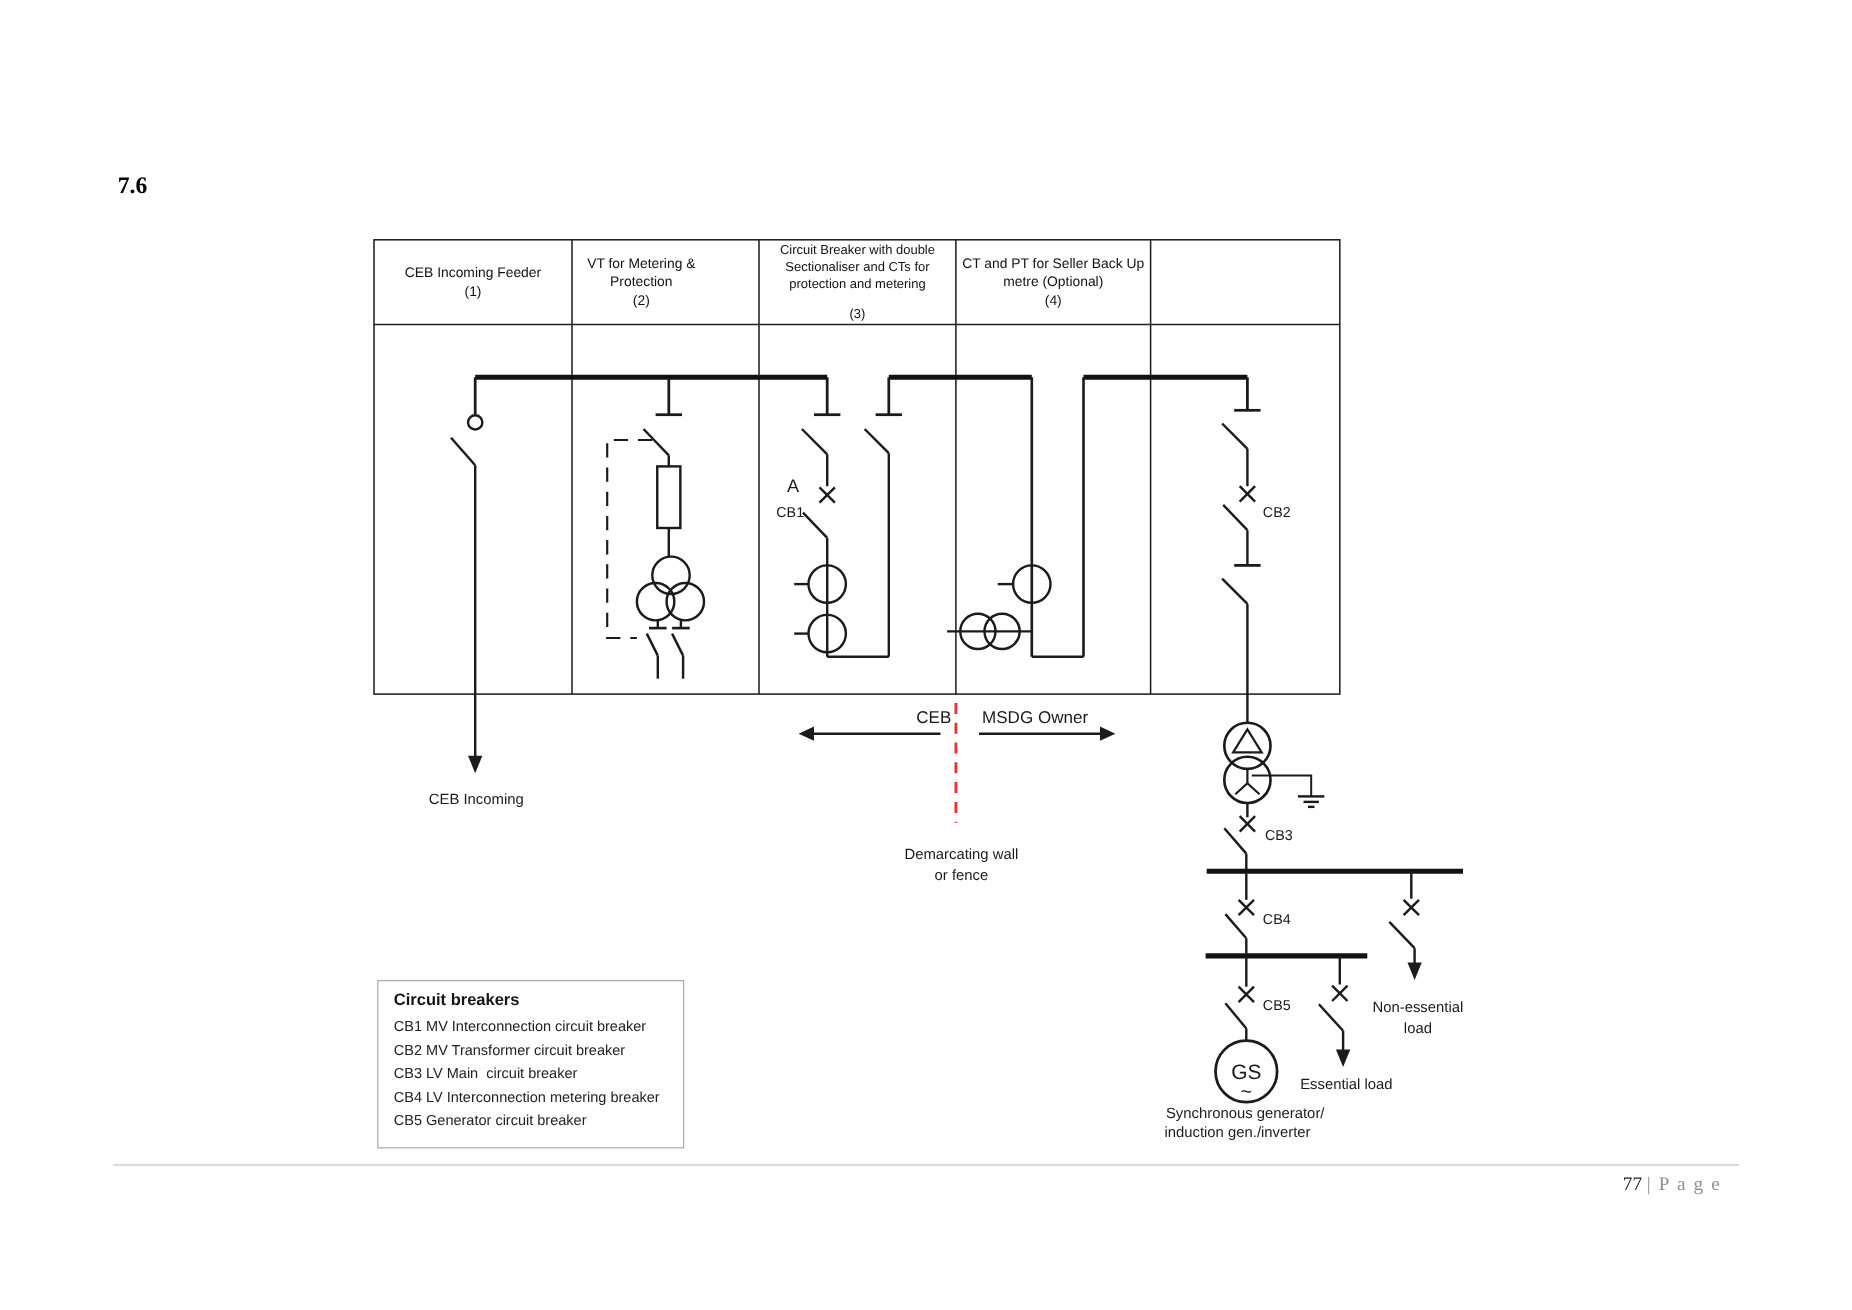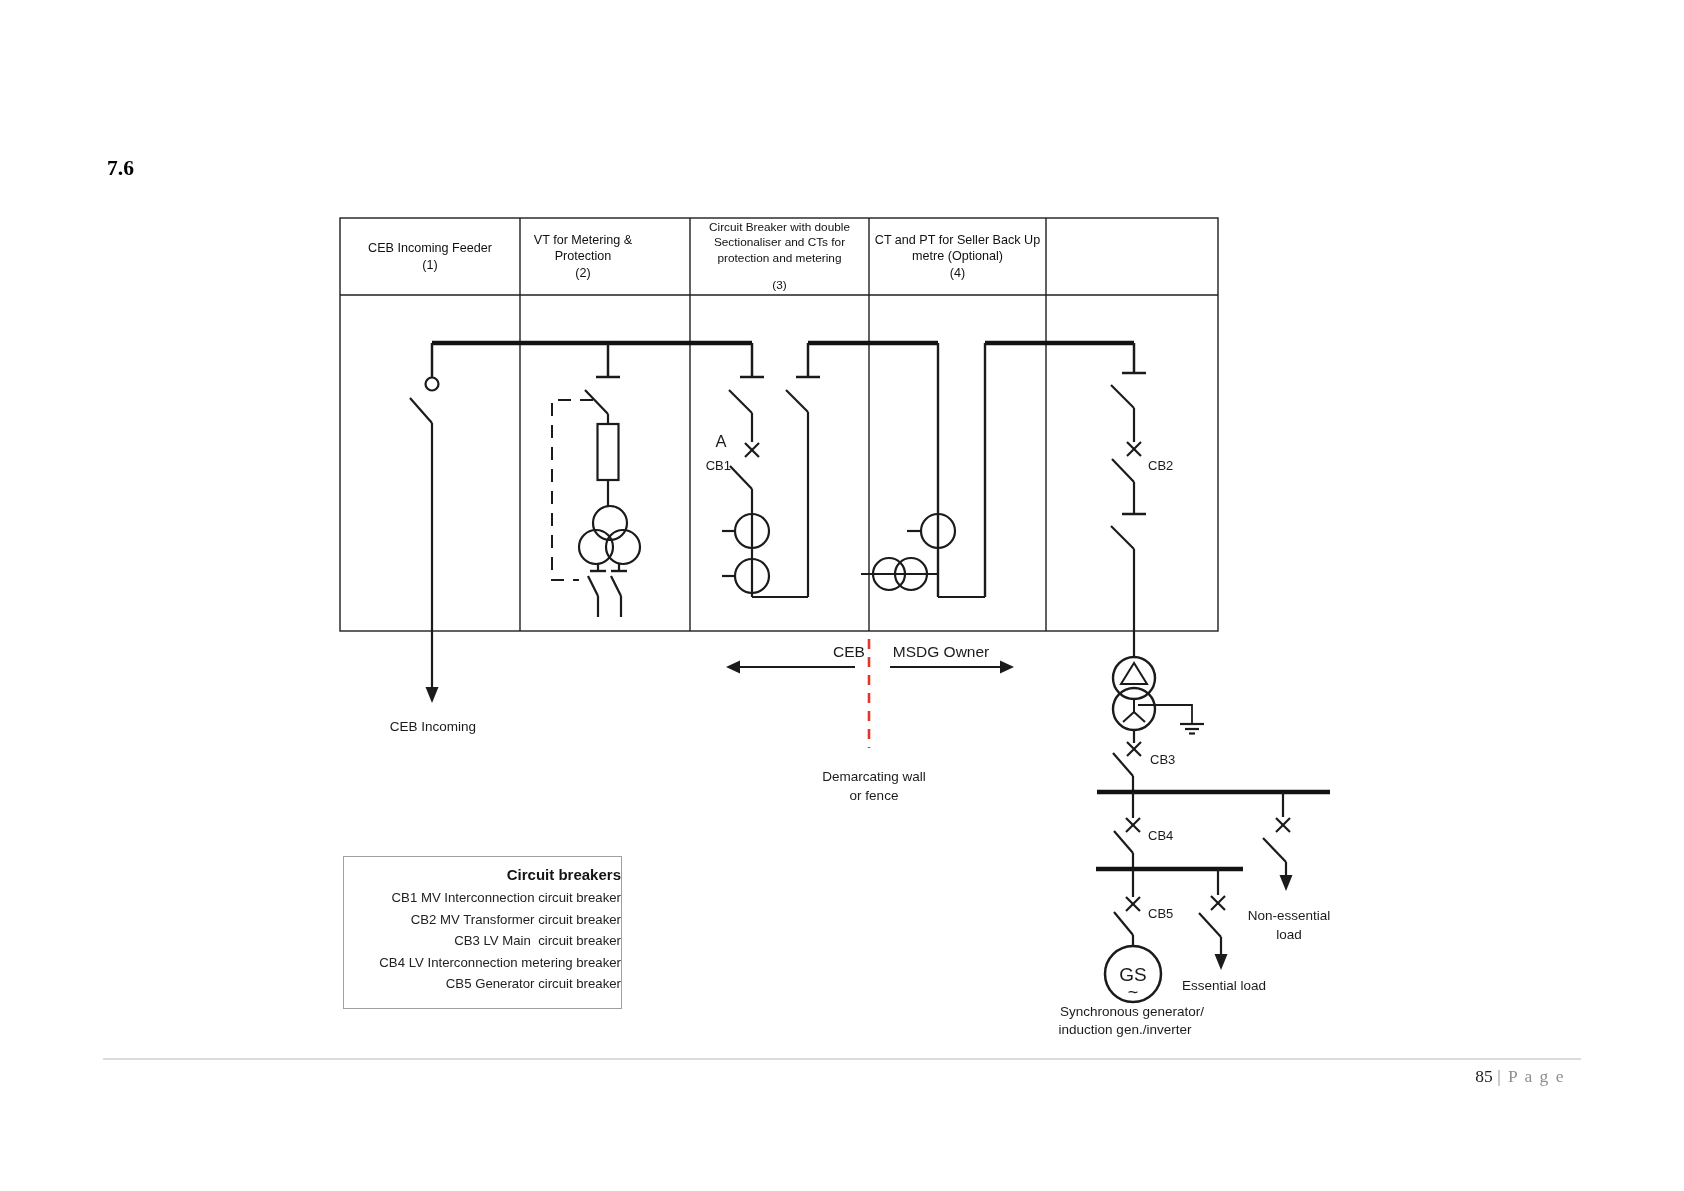--- a/index.html
+++ b/index.html
@@ -14,22 +14,22 @@
   .doc-title .num { width:55px; }
   svg text { font-family:"Liberation Sans", sans-serif; fill:#1b1b1b; }
   .hdr {
     position:absolute; top:219px; height:75px; display:flex; flex-direction:column;
     align-items:center; justify-content:center; text-align:center;
     font-size:12.6px; line-height:1.32; color:#111;
   }
   .hdr .lbl { white-space:pre-line; }
   .hdr.c3 { font-size:11.8px; line-height:1.3;gap:12px; }
   .legend {
-    position:absolute; left:343px; top:856px; width:279px; height:153px;
-    border:1px solid #a0a0a0; box-sizing:border-box; padding:9px 0 0 14px; background:#fff;text-align:right;
+    position:absolute; left:343px; top:891px; width:279px; height:153px;
+    border:1px solid #a0a0a0; box-sizing:border-box; padding:9px 0 0 14px; background:#fff;
   }
   .legend .lt { font-size:15px; font-weight:bold; color:#141414; margin-bottom:4px; }
   .legend .li { font-size:13.2px; color:#222; line-height:21.6px; white-space:pre; }
   .footer-rule { position:absolute; left:103px; top:1058px; width:1478px; height:2px; background:#dcdcdc; }
   .footer-text {
     position:absolute; left:1300px; top:1066px; width:265px; text-align:right;
     font-family:"Liberation Serif", serif; font-size:17.5px; color:#1c1c1c;
   }
   .footer-text .gray { color:#8f8f8f; letter-spacing:1.5px; }
 </style>
@@ -270,17 +270,17 @@
     <div class="lt">Circuit breakers</div>
     <div class="li">CB1 MV Interconnection circuit breaker</div>
     <div class="li">CB2 MV Transformer circuit breaker</div>
     <div class="li">CB3 LV Main  circuit breaker</div>
     <div class="li">CB4 LV Interconnection metering breaker</div>
     <div class="li">CB5 Generator circuit breaker</div>
   </div>
 
   <div class="footer-rule"></div>
   <div class="footer-text">
-    <span>85</span>
+    <span>77</span>
     <span class="gray">| P a g e</span>
   </div>
 
 </div>
 
 </body></html>

